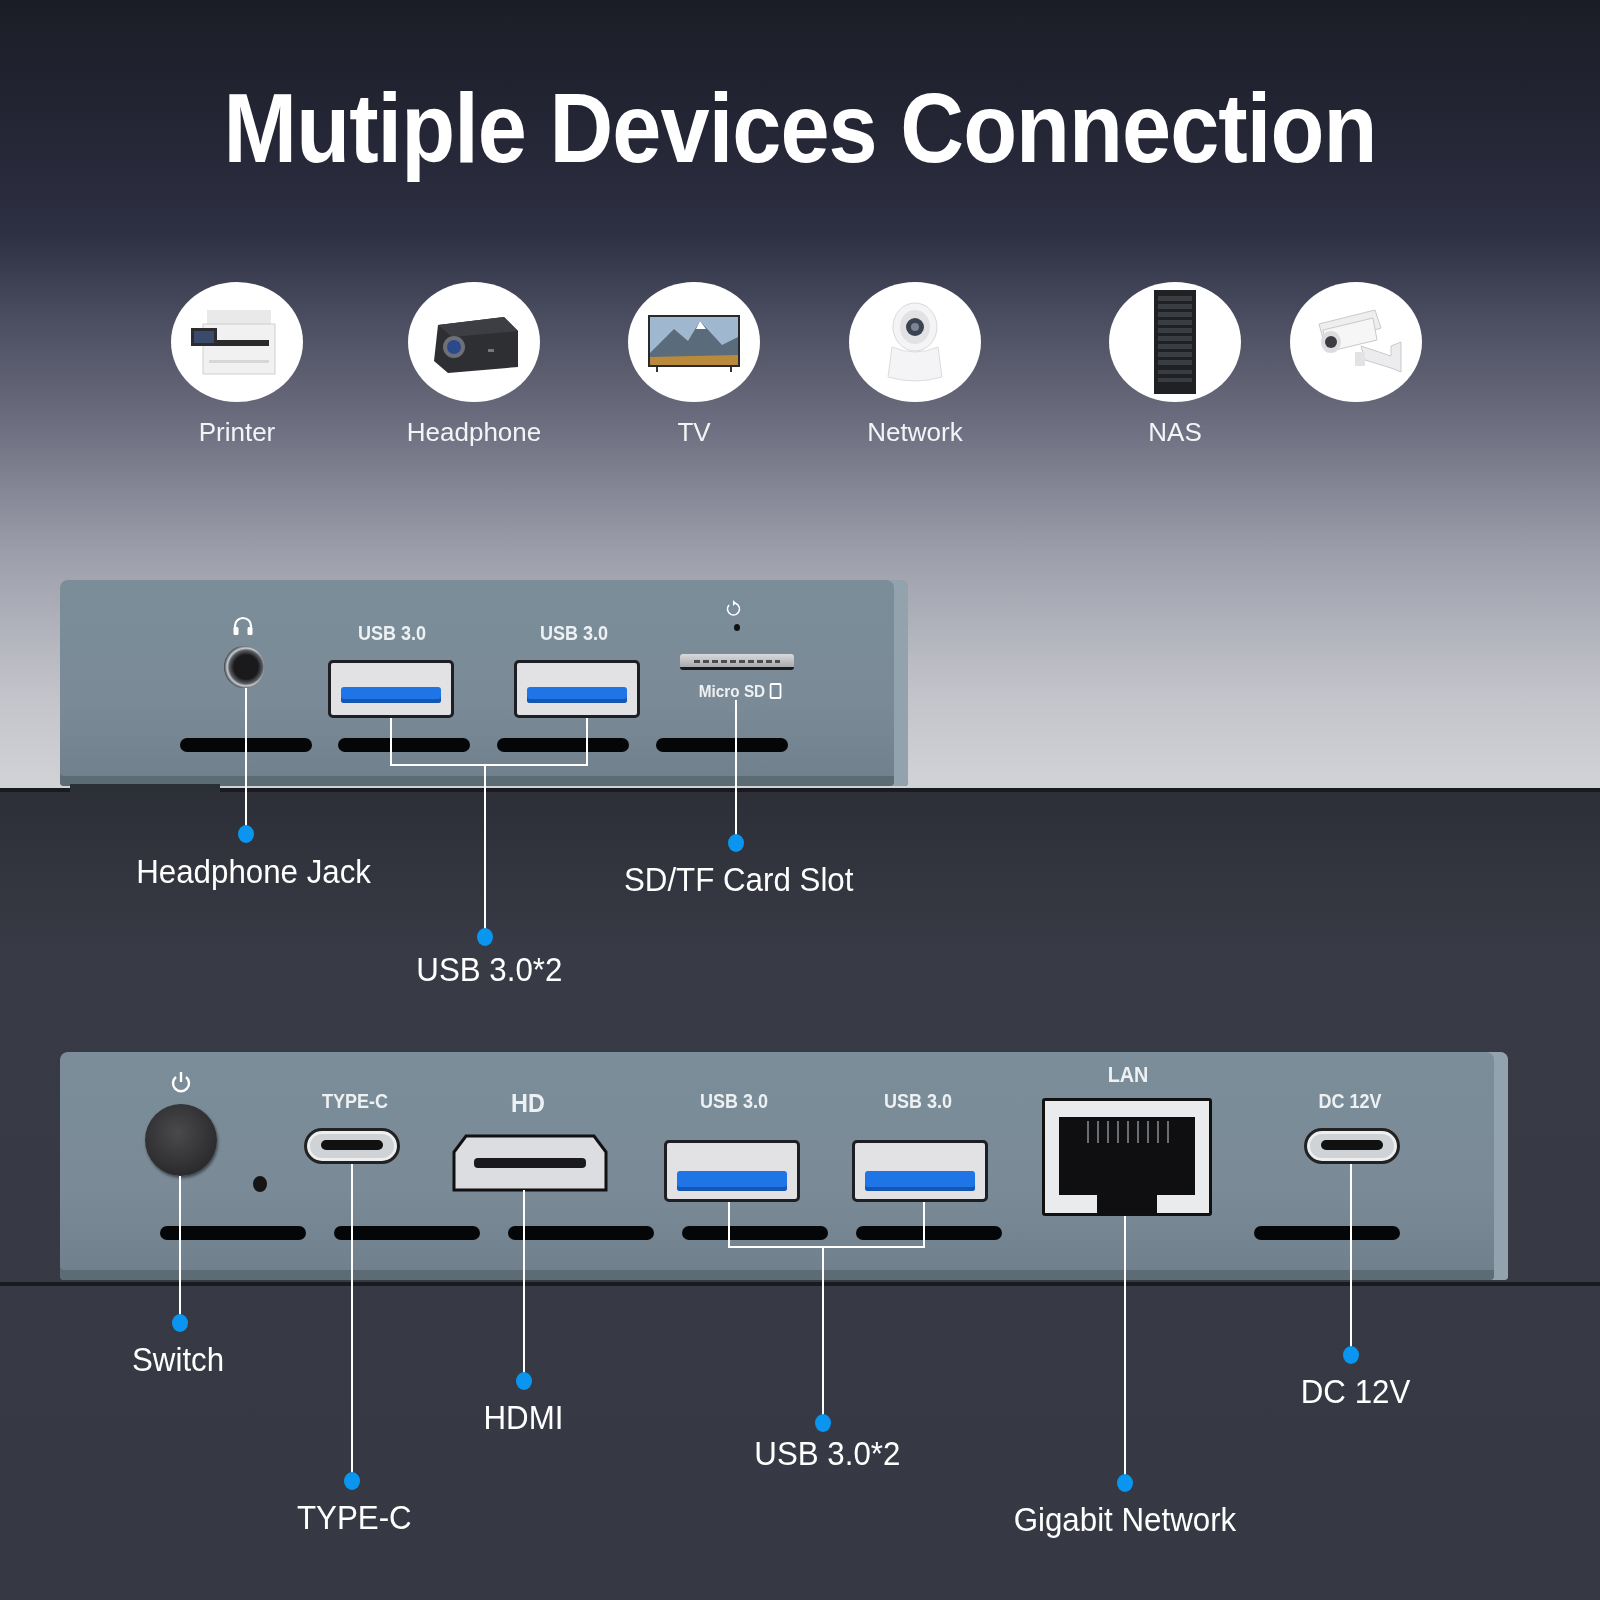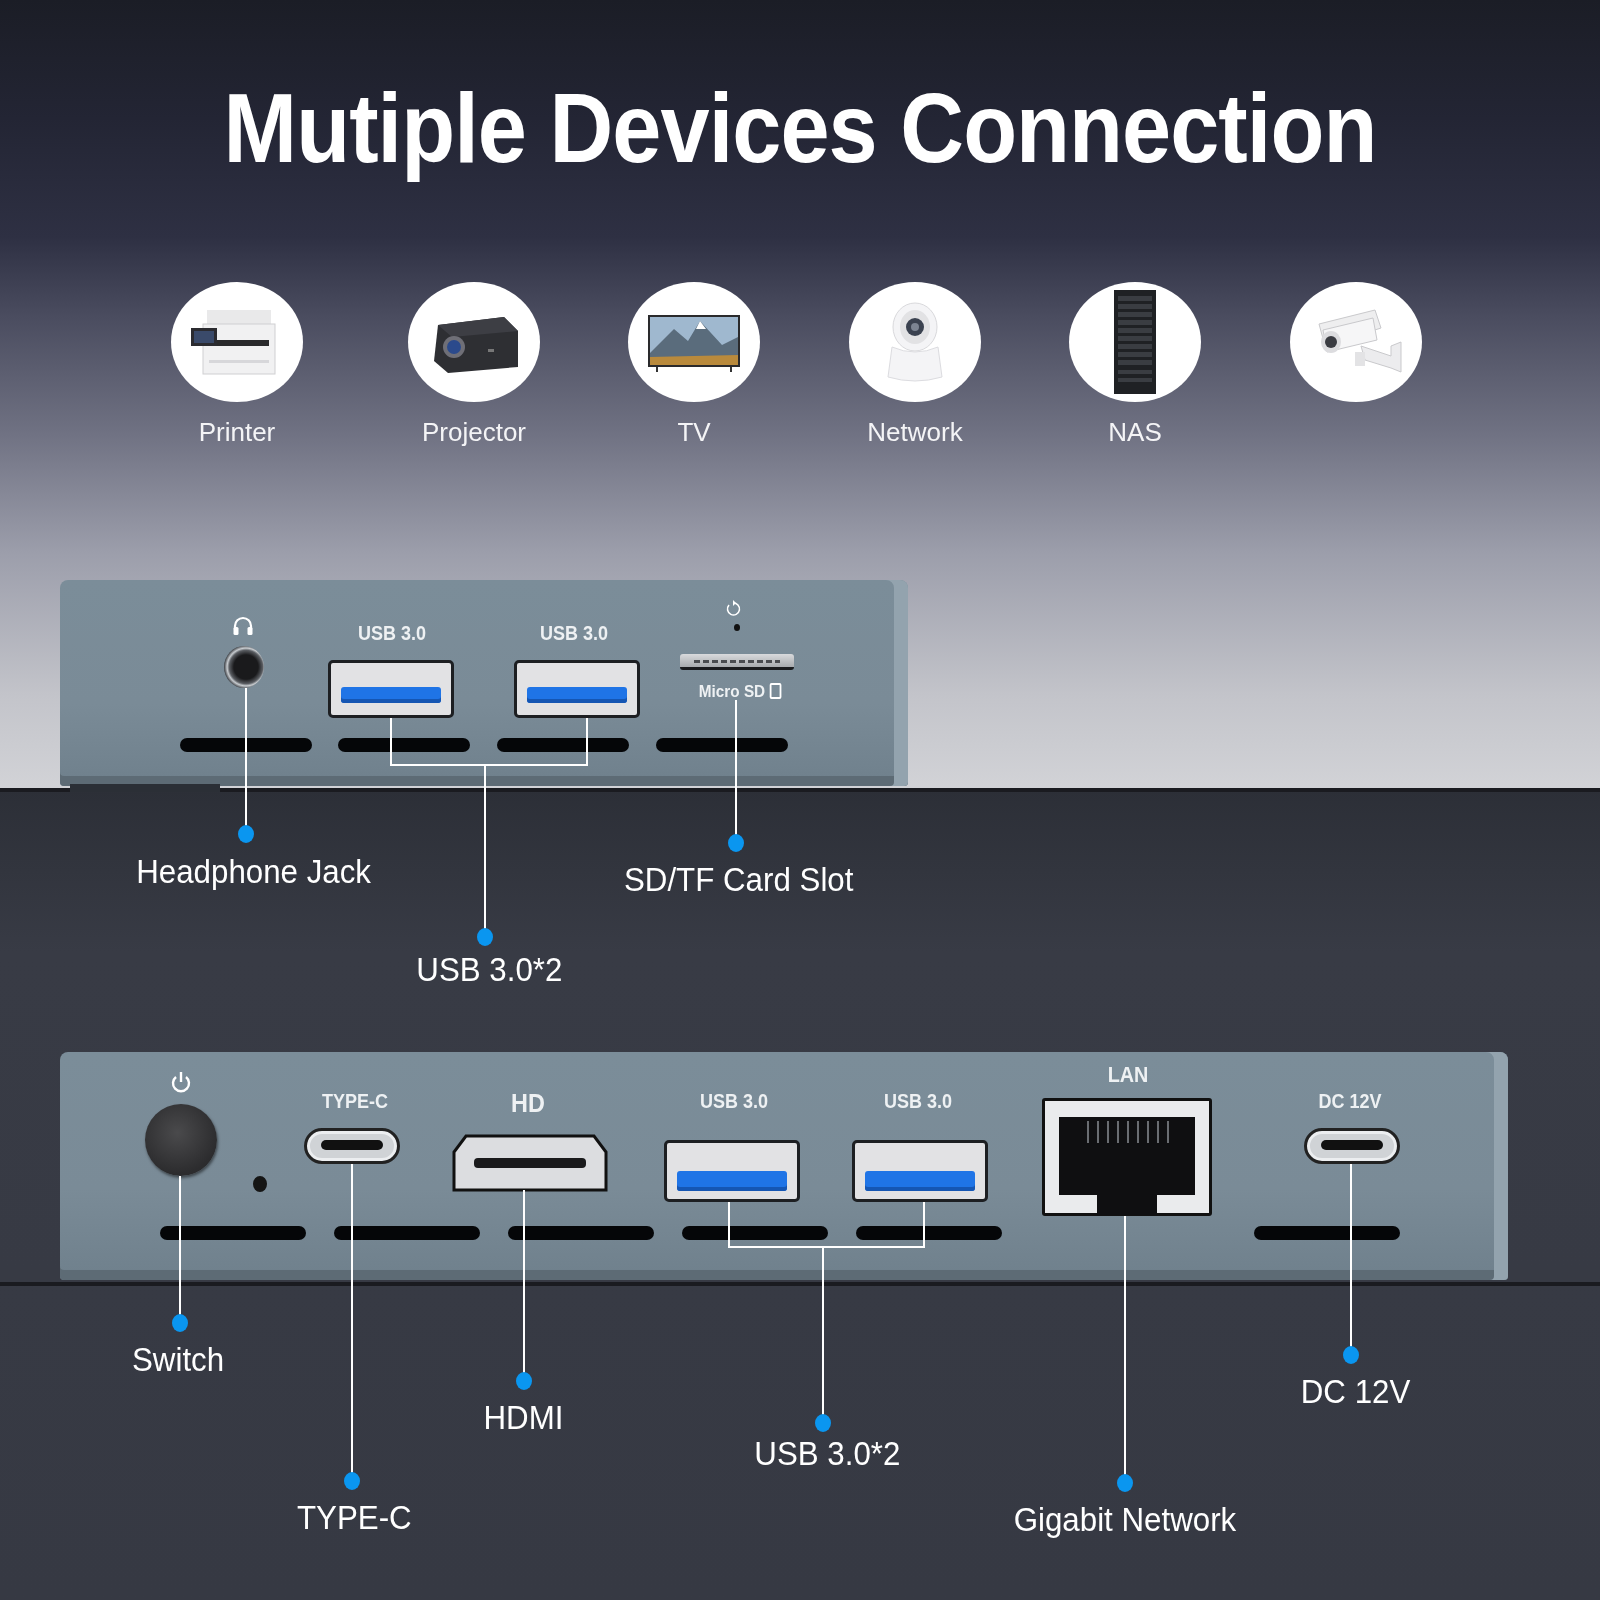--- a/index.html
+++ b/index.html
@@ -81,21 +81,21 @@
 <div class="device" style="left:364px; top:282px">
   <div class="circle">
     <svg width="100" height="70" viewBox="0 0 100 70">
       <path d="M14 18 L80 10 L94 24 L94 60 L24 66 L10 54 Z" fill="#2e2f33"></path>
         <path d="M14 18 L80 10 L94 24 L28 30 Z" fill="#3d3e44"></path>
       <circle cx="30" cy="40" r="11" fill="#6f6f77"></circle>
         <circle cx="30" cy="40" r="7" fill="#2b4a8c"></circle>
         <rect x="64" y="42" width="6" height="3" fill="#777"></rect>
     </svg>
   </div>
-  <div class="label">Projector</div>
+  <div class="label">Headphone</div>
 </div>
 
 <div class="device" style="left:584px; top:282px">
   <div class="circle">
     <svg width="100" height="70" viewBox="0 0 100 70">
       <rect x="4" y="8" width="92" height="52" fill="#2a2a2c"></rect>
         <rect x="6" y="10" width="88" height="48" fill="#9fb8cf"></rect>
       <path d="M6 46 L30 22 L44 34 L56 14 L78 38 L94 30 L94 58 L6 58 Z" fill="#5a6c7c"></path>
         <path d="M56 14 L62 22 L52 22 Z" fill="#fff"></path>
       <path d="M6 50 L94 48 L94 58 L6 58 Z" fill="#b98a3c"></path>
@@ -112,21 +112,21 @@
       <ellipse cx="35" cy="30" rx="22" ry="24" fill="#f4f4f6" stroke="#d9d9dc"></ellipse>
         <ellipse cx="35" cy="30" rx="15" ry="17" fill="#e2e2e4"></ellipse>
       <circle cx="35" cy="30" r="9" fill="#3b4250"></circle>
         <circle cx="35" cy="30" r="4" fill="#7d8593"></circle>
       <path d="M12 50 Q35 60 58 50 L62 80 Q35 88 8 80 Z" fill="#f4f4f6" stroke="#dcdce0"></path>
     </svg>
   </div>
   <div class="label">Network</div>
 </div>
 
-<div class="device" style="left:1025px; top:282px">
+<div class="device" style="left:1065px; top:282px">
   <div class="circle">
     <svg width="50" height="104" viewBox="0 0 50 104">
       <rect x="4" y="0" width="42" height="104" fill="#1f2124"></rect>
       <g fill="#3a3d42">
         <rect x="8" y="6" width="34" height="5"></rect>
           <rect x="8" y="14" width="34" height="5"></rect>
           <rect x="8" y="22" width="34" height="5"></rect>
         <rect x="8" y="30" width="34" height="5"></rect>
           <rect x="8" y="38" width="34" height="5"></rect>
           <rect x="8" y="46" width="34" height="5"></rect>

